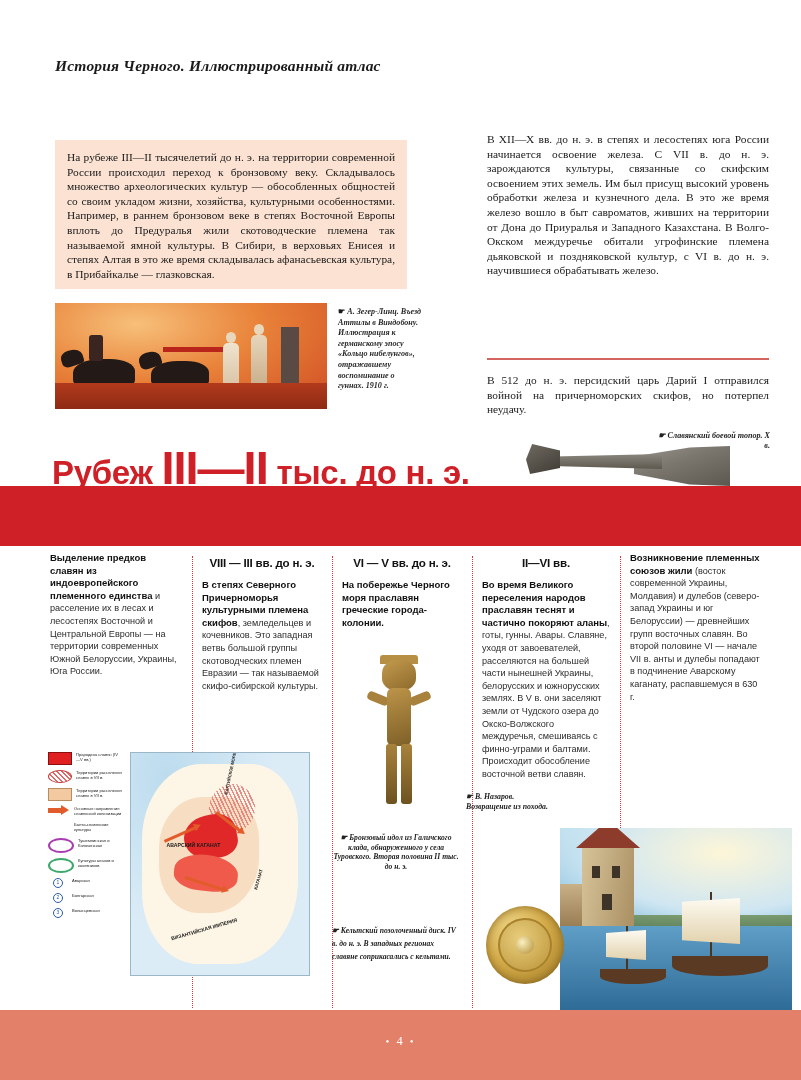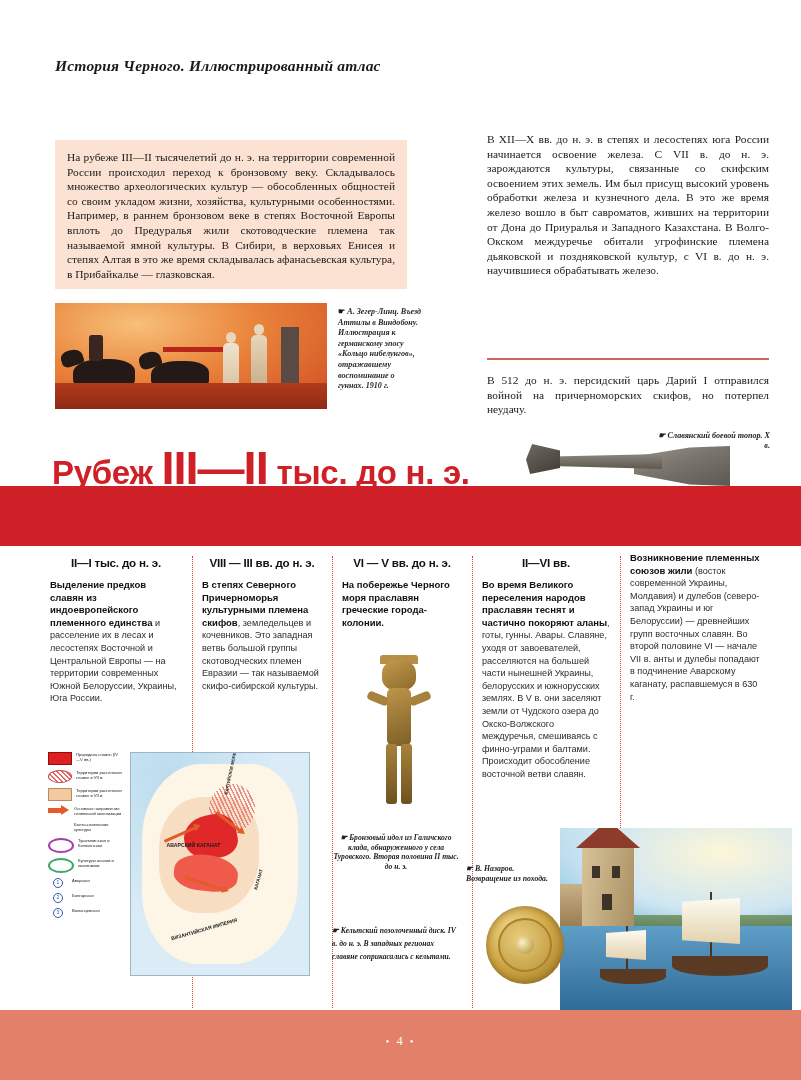--- a/index.html
+++ b/index.html
@@ -218,21 +218,21 @@
   .paint .tower:before{content:"";position:absolute;left:-6px;top:-26px;
     width:64px;height:28px;background:#8d3b2a;
     clip-path:polygon(50% 0%,100% 100%,0% 100%);}
   .paint .towerwin{position:absolute;background:#3d3326;}
   .paint .wall{position:absolute;left:0;bottom:44%;width:26px;height:46px;
     background:linear-gradient(#c8b087,#96794f);}
   .paint .boat{position:absolute;background:#5b3a23;border-radius:0 0 50% 50%;}
   .paint .sail{position:absolute;background:linear-gradient(#fdfaf0,#e2d2ae);}
   .paint .mast{position:absolute;width:2px;background:#4a3520;}
   .cap-c4{
-    position:absolute;left:466px;top:864px;width:86px;
+    position:absolute;left:466px;top:792px;width:86px;
     font-family:"Liberation Serif",serif;font-style:italic;font-weight:bold;
     font-size:7.8px;line-height:9.8px;color:#222;
   }
 
   
   .disk{
     position:absolute;left:486px;top:906px;width:78px;height:78px;border-radius:50%;
     background:radial-gradient(circle at 36% 32%,#f0d98e 0%,#d4ab49 45%,#9c7724 100%);
     box-shadow:inset 0 0 8px rgba(90,64,12,.6);
   }
@@ -320,21 +320,20 @@
     <span class="bullet">☛</span>
     <span>Славянский боевой топор. X в.</span>
   </div>
 
   <div class="redbar"></div>
   <div class="bandline"></div>
 
   <div class="cols">
 
     <div class="col c1">
-      <div class="col-head">II—I тыс. до н. э.</div>
       <div class="col-body">
         <b>Выделение предков славян из индоевропейского племенного единства</b><span> и расселение их в лесах и лесостепях Восточной и Центральной Европы — на территории современных Южной Белоруссии, Украины, Юга России.</span>
       </div>
     </div>
 
     <div class="col c2">
       <div class="divider"></div>
       <div class="col-head">VIII — III вв. до н. э.</div>
       <div class="col-body">
         <b>В степях Северного Причерноморья культурными племена скифов</b><span>, земледельцев и кочевников. Это западная ветвь большой группы скотоводческих племен Евразии — так называемой скифо-сибирской культуры.</span>

